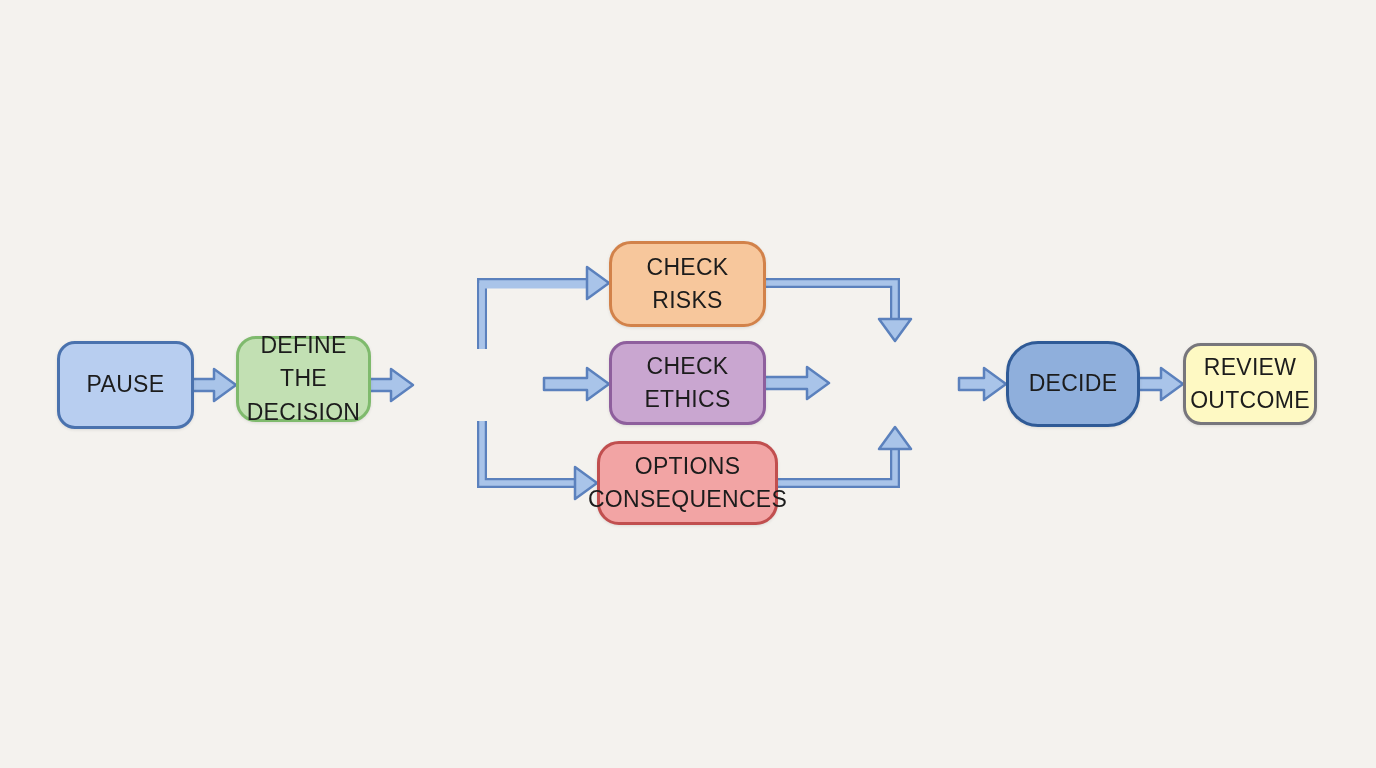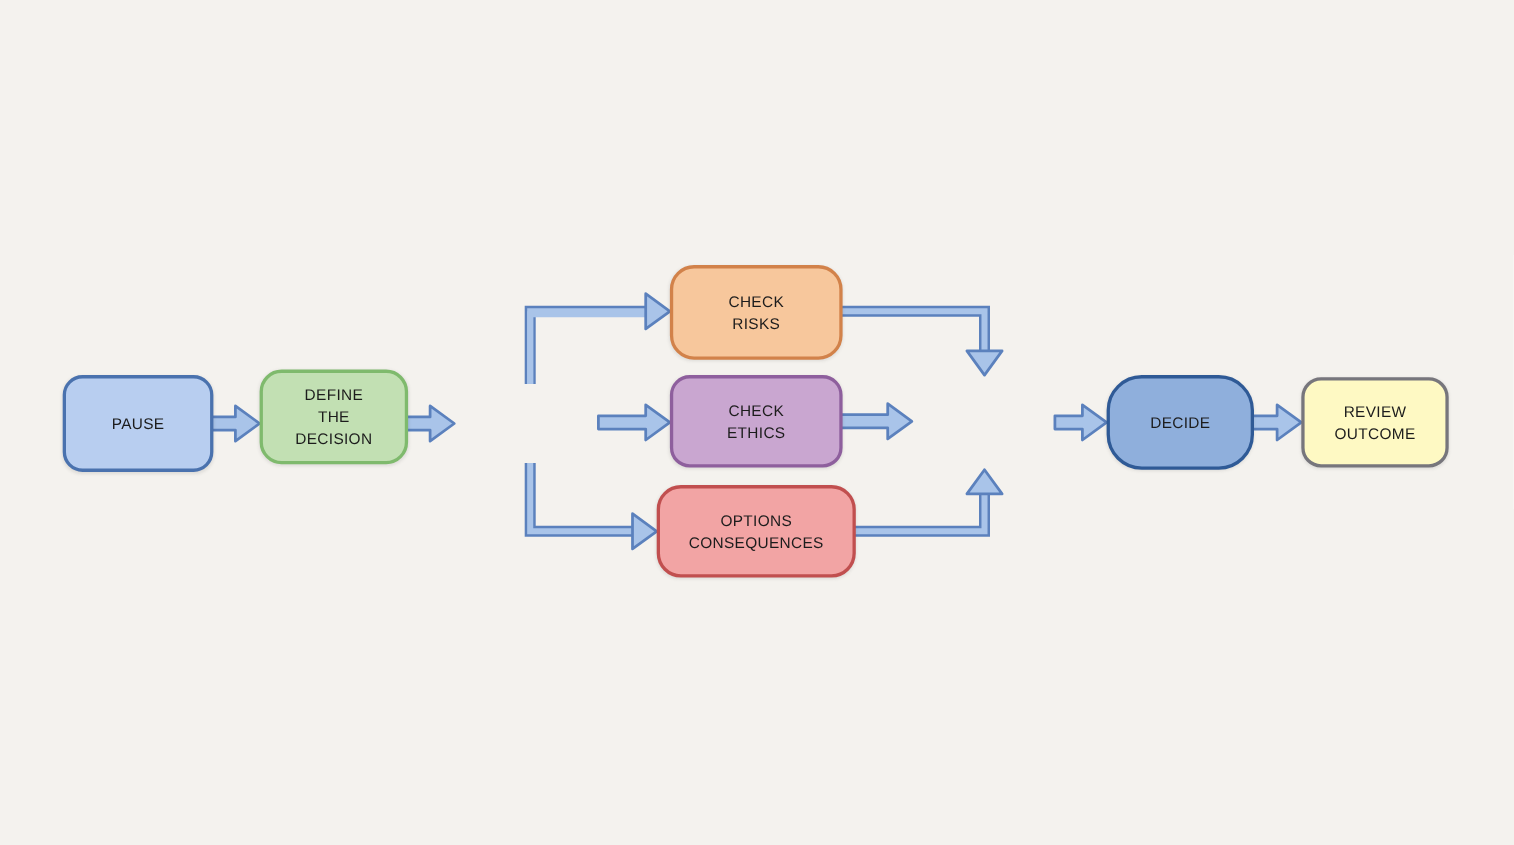--- a/index.html
+++ b/index.html
@@ -45,21 +45,21 @@
   .node {
     position: absolute;
     box-sizing: border-box;
     display: flex;
     align-items: center;
     justify-content: center;
     text-align: center;
     white-space: pre-line;
     border: 3.5px solid #888;
     color: var(--text, #1c1c1c);
-    font-size: 14px;
+    font-size: 23px;
     line-height: 1.45;
     letter-spacing: 0.3px;
     box-shadow: 0 1px 3px rgba(60,60,60,0.12);
   }
   .n-pause   { left: 57px;   top: 341px; width: 137px; height: 88px; border-radius: 18px; text-align: right; }
   .n-define  { left: 236px;  top: 336px; width: 135px; height: 86px; border-radius: 20px; }
   .n-list    { left: 413px;  top: 345px; width: 135px; height: 80px; border-radius: 16px; }
   .n-risks   { left: 609px;  top: 241px; width: 157px; height: 86px; border-radius: 22px; }
   .n-ethics  { left: 609px;  top: 341px; width: 157px; height: 84px; border-radius: 18px; }
   .n-predict { left: 597px;  top: 441px; width: 181px; height: 84px; border-radius: 22px; }

